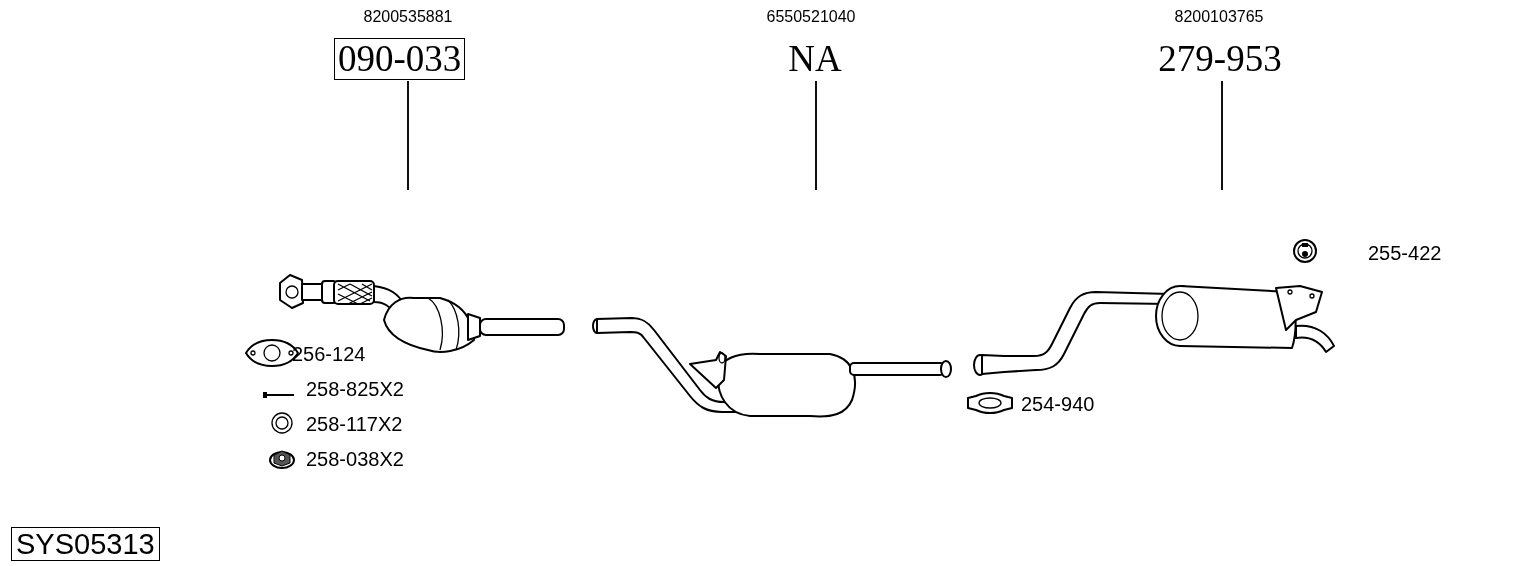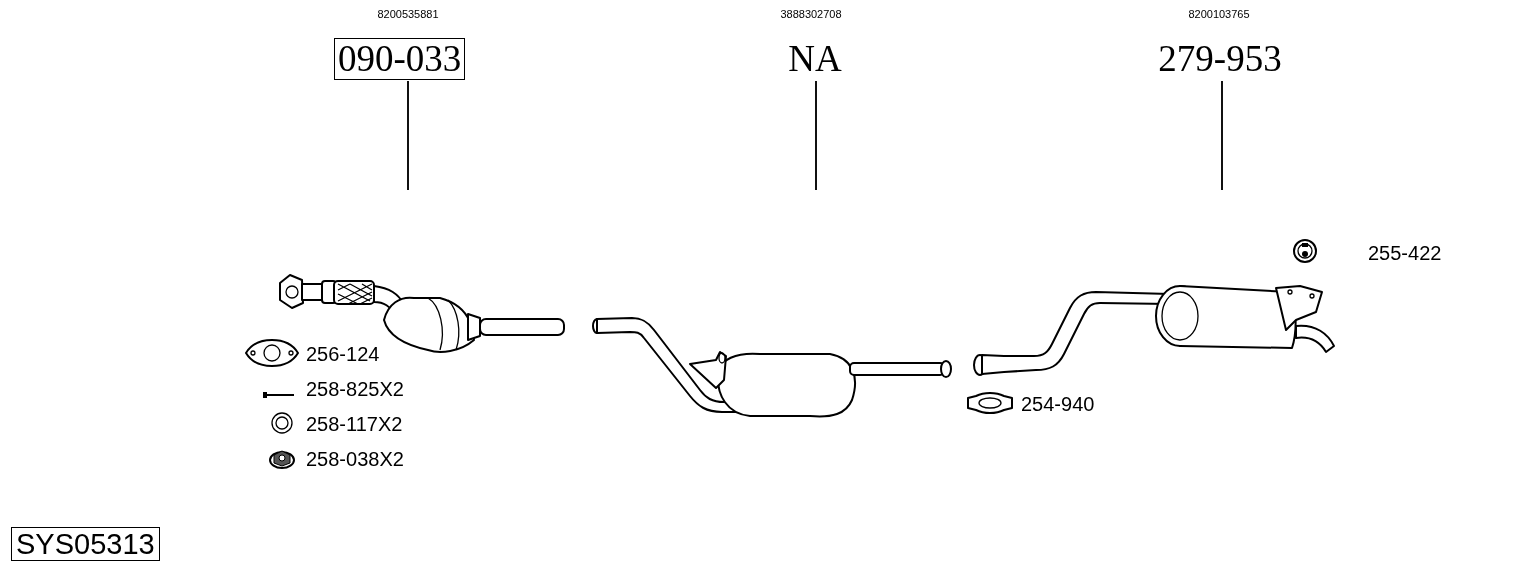--- a/index.html
+++ b/index.html
@@ -1,36 +1,36 @@
 <!DOCTYPE html>
 <html><head>
   <meta charset="utf-8">
   <style>
     html, body { margin: 0; padding: 0; background: #ffffff; }
     body { width: 1530px; height: 566px; position: relative; overflow: hidden;
            font-family: "Liberation Sans", sans-serif; color: #000; }
     .abs { position: absolute; }
-    .oem { font-size: 11px; text-align: center; width: 200px; }
+    .oem { font-size: 16px; text-align: center; width: 200px; }
     .part { font-size: 37px; text-align: center; line-height: 40px; font-family: Liberation Serif, serif; }
     .part.boxed { border: 1.5px solid #000; padding: 0 3px; }
     .leader { width: 1.5px; background: #111; }
     .acc-label { font-size: 20px; line-height: 22px; }
     .sys { font-size: 29px; border: 1.5px solid #000; padding: 0 4px; line-height: 32px; }
     svg.drawing { position: absolute; left: 0; top: 0; }
     .stroke { fill: #fff; stroke: #000; stroke-width: 2; stroke-linejoin: round; stroke-linecap: round; }
     .thin { fill: none; stroke: #000; stroke-width: 1.3; }
   </style>
 </head>
 <body>
 
 <div class="abs oem" style="left:308px; top:8px;">8200535881</div>
 <div class="abs part boxed" style="left:334px; top:38px;">090-033</div>
 <div class="abs leader" style="left:407px; top:81px; height:109px;"></div>
 
-<div class="abs oem" style="left:711px; top:8px;">3888302708</div>
+<div class="abs oem" style="left:711px; top:8px;">6550521040</div>
 <div class="abs part" style="left:765px; top:39px; width:100px;">NA</div>
 <div class="abs leader" style="left:815px; top:81px; height:109px;"></div>
 
 <div class="abs oem" style="left:1119px; top:8px;">8200103765</div>
 <div class="abs part" style="left:1140px; top:39px; width:160px;">279-953</div>
 <div class="abs leader" style="left:1221px; top:81px; height:109px;"></div>
 
 <svg class="drawing" width="1530" height="566" viewBox="0 0 1530 566">
 
   <g>
@@ -93,20 +93,20 @@
     <ellipse class="thin" cx="990" cy="403" rx="11" ry="5"></ellipse>
   </g>
   <g>
     <circle class="stroke" cx="1305" cy="251" r="11"></circle>
     <circle class="thin" cx="1305" cy="251" r="7"></circle>
     <circle cx="1305" cy="254" r="3" fill="#000"></circle>
     <rect x="1302" y="243" width="6" height="4" fill="#000"></rect>
   </g>
 </svg>
 
-<div class="abs acc-label" style="left:306px; top:343px;">256-124</div>
+<div class="abs acc-label" style="left:292px; top:343px;">256-124</div>
 <div class="abs acc-label" style="left:306px; top:378px;">258-825X2</div>
 <div class="abs acc-label" style="left:306px; top:413px;">258-117X2</div>
 <div class="abs acc-label" style="left:306px; top:448px;">258-038X2</div>
 <div class="abs acc-label" style="left:1021px; top:393px;">254-940</div>
 <div class="abs acc-label" style="left:1368px; top:242px;">255-422</div>
 
 <div class="abs sys" style="left:3px; top:527px;margin-left:8px;">SYS05313</div>
 
 </body></html>

